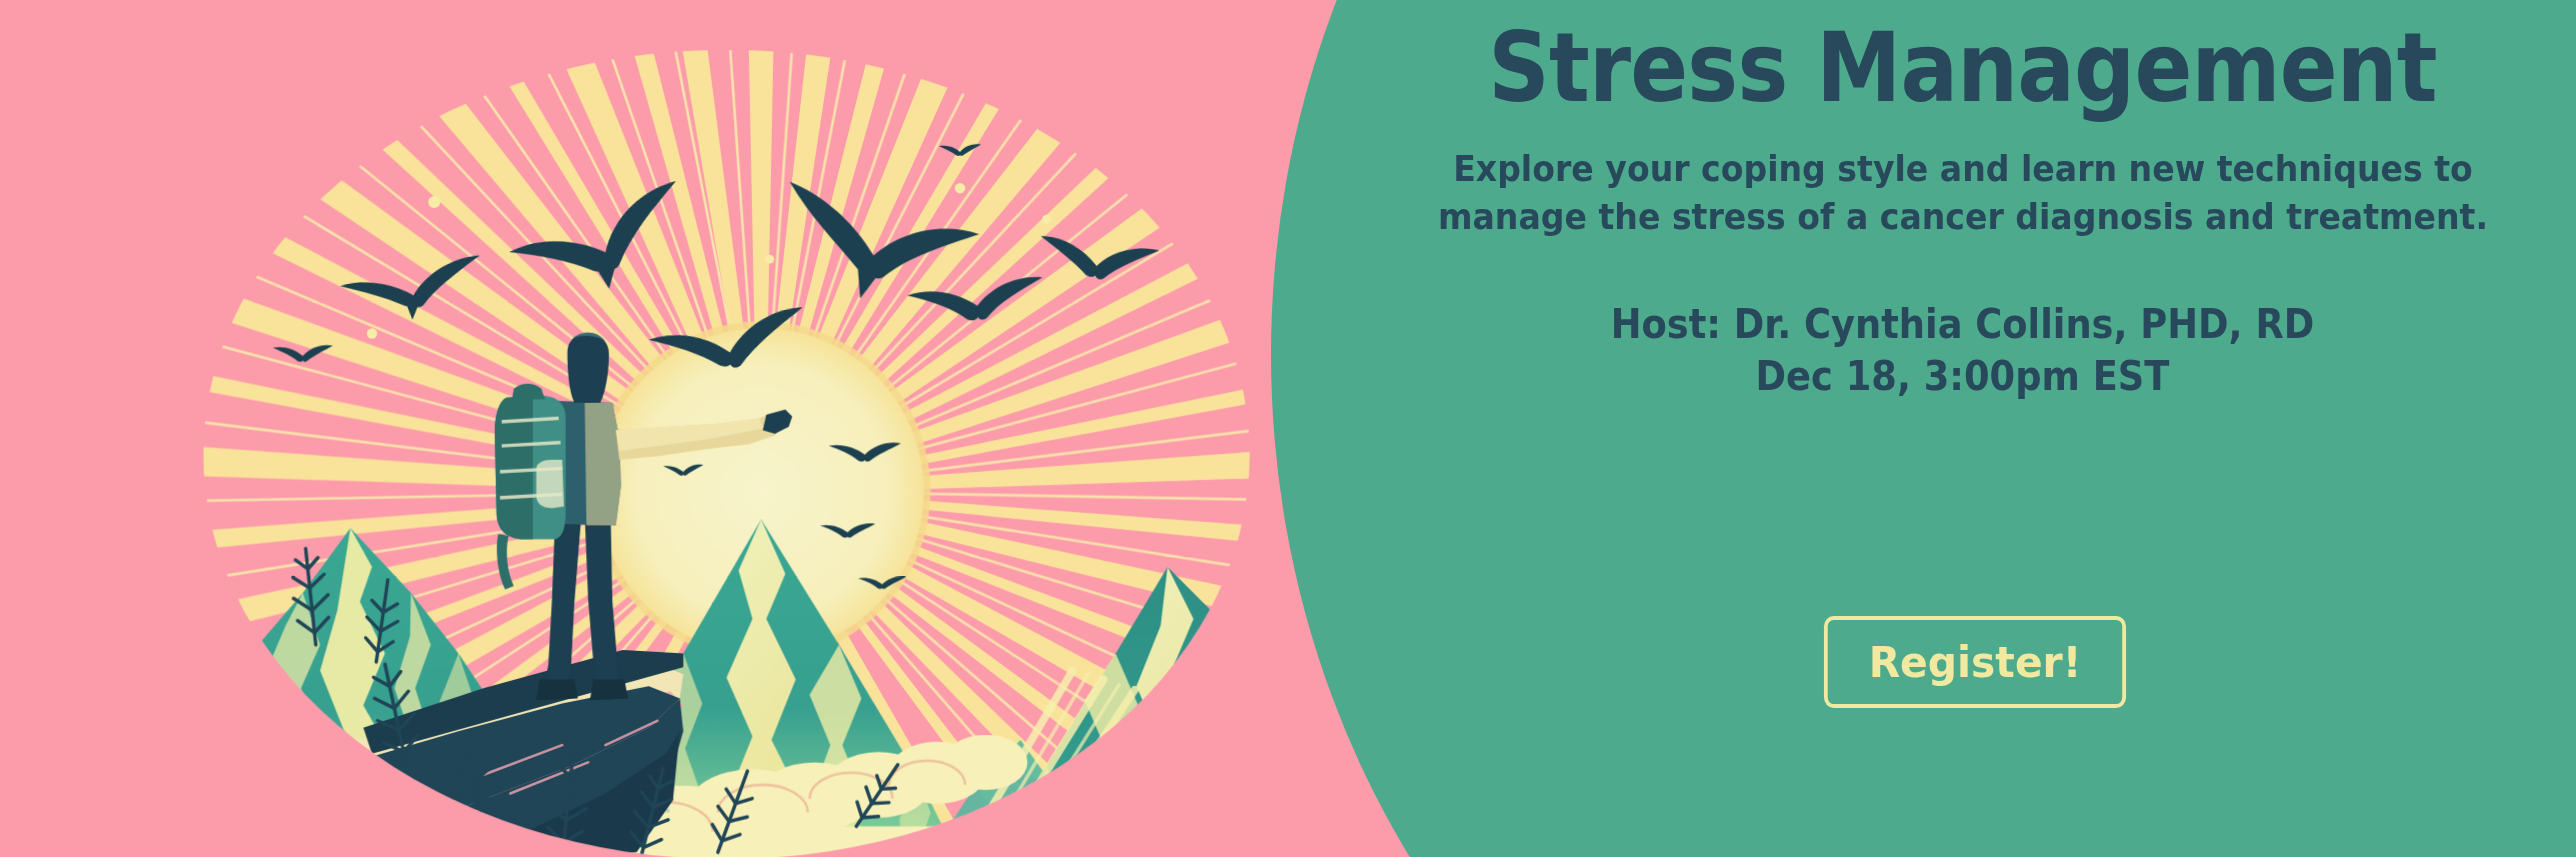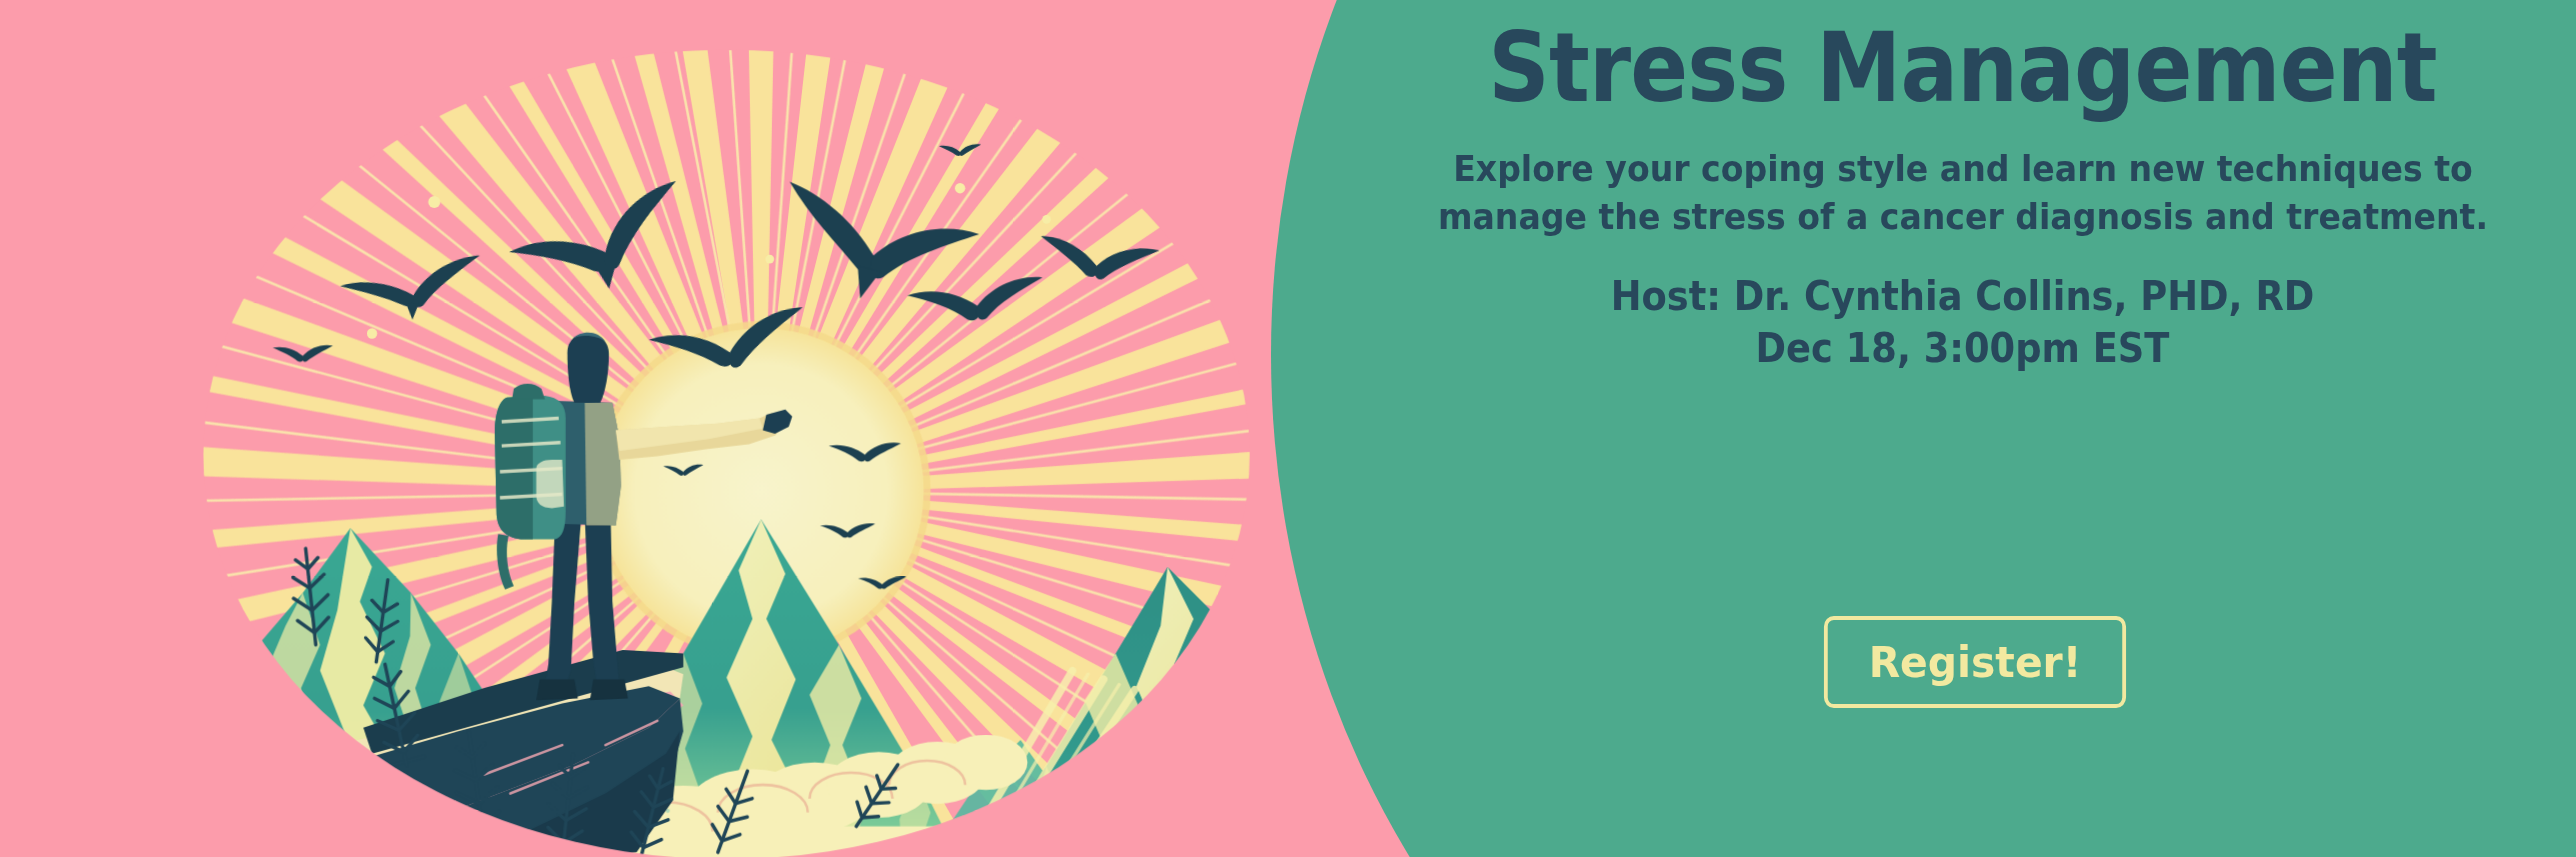--- a/index.html
+++ b/index.html
@@ -35,21 +35,21 @@
     font-family:"DejaVu Sans", sans-serif;
     letter-spacing:-0.9px;
     transform:scaleX(0.88);
   }
   #subtitle{
     margin:29px auto 0 auto;width:1158px;
     font-size:36px;line-height:1.32;font-weight:bold;color:#28485c;
     font-family:"DejaVu Sans", sans-serif;
     transform:scaleX(0.92);
   }
-  #host-block{margin-top:30px;}
+  #host-block{margin-top:58px;}
   .host-line{
     font-size:40px;line-height:1.30;font-weight:bold;color:#28485c;
     font-family:"DejaVu Sans", sans-serif;
     transform:scaleX(0.92);
   }
   #register-button{
     position:absolute;left:467px;top:616px;
     width:318px;height:92px;
     box-sizing:border-box;
     border:4.3px solid #f2e9a0;border-radius:10.4px;

